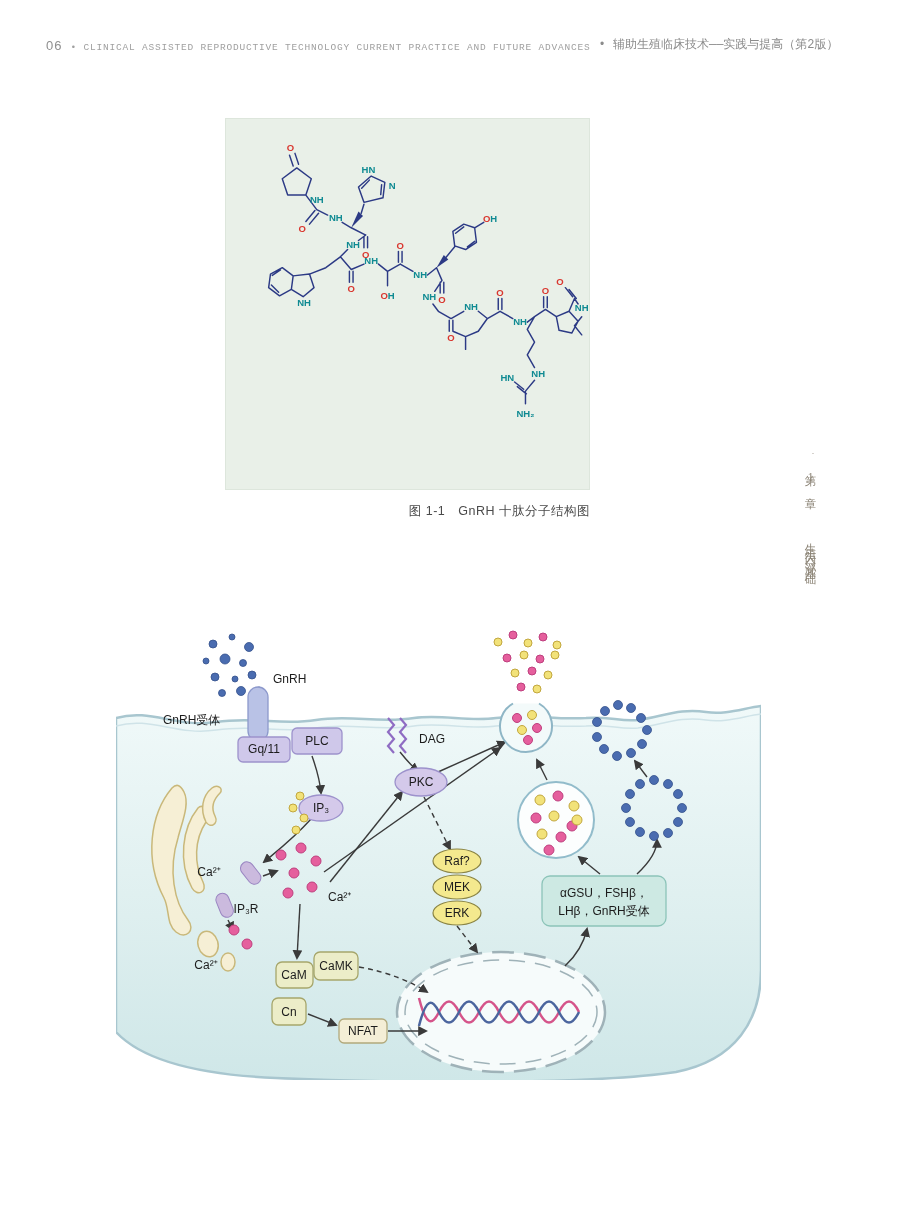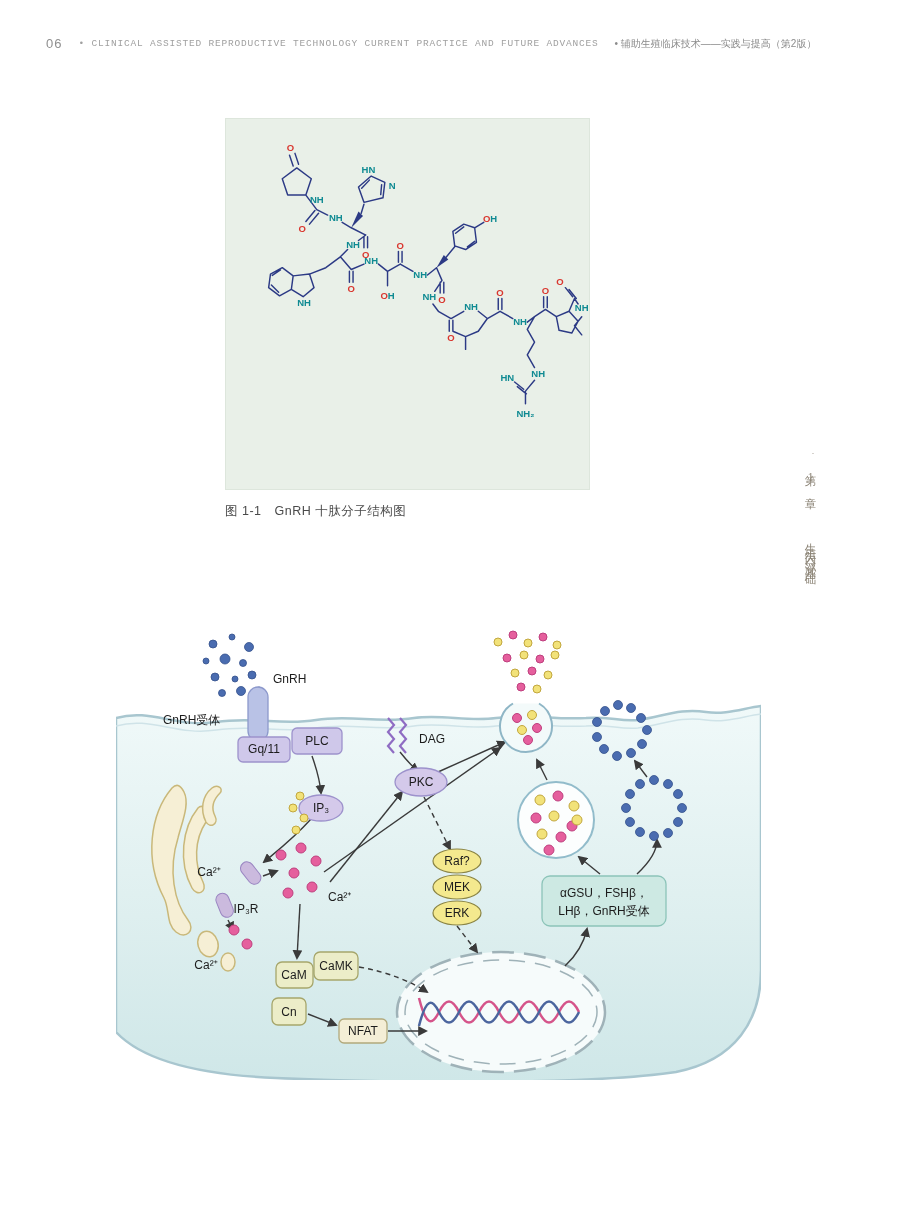--- a/index.html
+++ b/index.html
@@ -1,23 +1,23 @@
 <!DOCTYPE html>
 <html><head>
 <meta charset="utf-8">
 <style>
   *{box-sizing:border-box}
   body{margin:0;background:#e9e9e9;font-family:"Liberation Sans",sans-serif}
   .page{position:relative;width:900px;height:1213px;background:#ffffff;margin:0 auto;overflow:hidden}
-  .header{position:absolute;top:36px;left:46px;right:46px;display:flex;align-items:center;gap:16px;white-space:nowrap}
+  .header{position:absolute;top:36px;left:46px;right:46px;display:flex;align-items:flex-end;gap:8px;white-space:nowrap}
   .pageno{font-size:13px;color:#8f8f8f;letter-spacing:1px}
   .title-en{font-family:Liberation Mono, monospace;font-size:9.5px;letter-spacing:.8px;color:#a0a0a0}
-  .title-zh{font-family:Liberation Sans, sans-serif;font-size:10px;color:#8b8b8b}
+  .title-zh{font-family:Liberation Mono, monospace;font-size:12px;color:#8b8b8b}
   .chem-box{position:absolute;left:225px;top:118px;width:365px;height:372px;background:#e9f0e8;border:1px solid #dde6dc}
-  .caption{position:absolute;font-size:12.5px;color:#4a4a4a;text-align:left;letter-spacing:.5px}
+  .caption{position:absolute;font-size:12.5px;color:#4a4a4a;text-align:right;letter-spacing:.5px}
   .cap1{left:225px;top:503px;width:365px}
   .cap2{left:115px;top:1088px;width:645px}
   .fig2{position:absolute;left:116px;top:630px;width:704px;height:450px}
   .vside{position:absolute;writing-mode:vertical-rl;text-orientation:upright;font-family:"Liberation Serif",serif;color:#8a8274;line-height:1}
   .vmark{left:808px;top:448px;font-size:9px;letter-spacing:4px}
   .vchap{left:804px;top:466px;font-size:11.5px;letter-spacing:5px}
   .vsec{left:804px;top:534px;font-size:11.5px;letter-spacing:5px}
   svg{font-family:"Liberation Sans",sans-serif}
   .bond{stroke:#2c3a85;stroke-width:1.6;fill:none;stroke-linecap:round;stroke-linejoin:round}
   .wedge{fill:#2c3a85;stroke:none}

